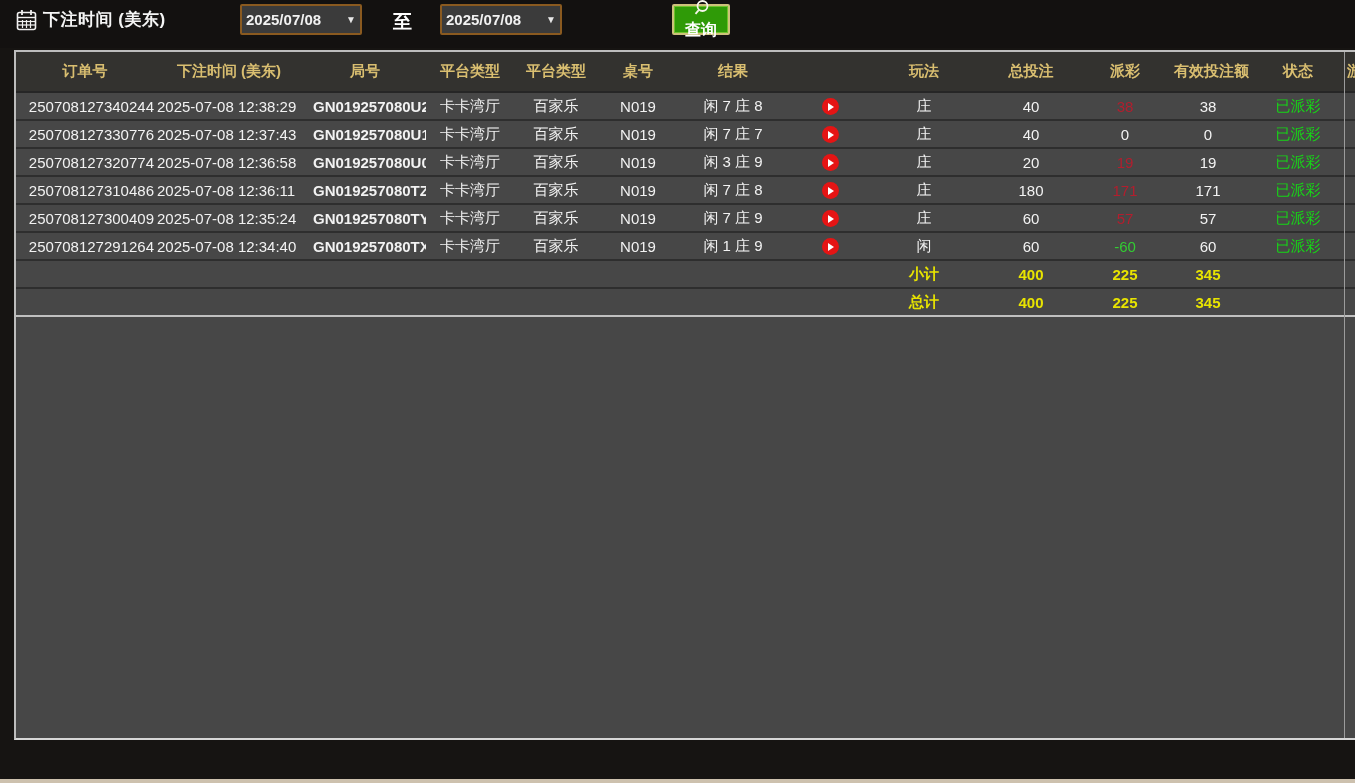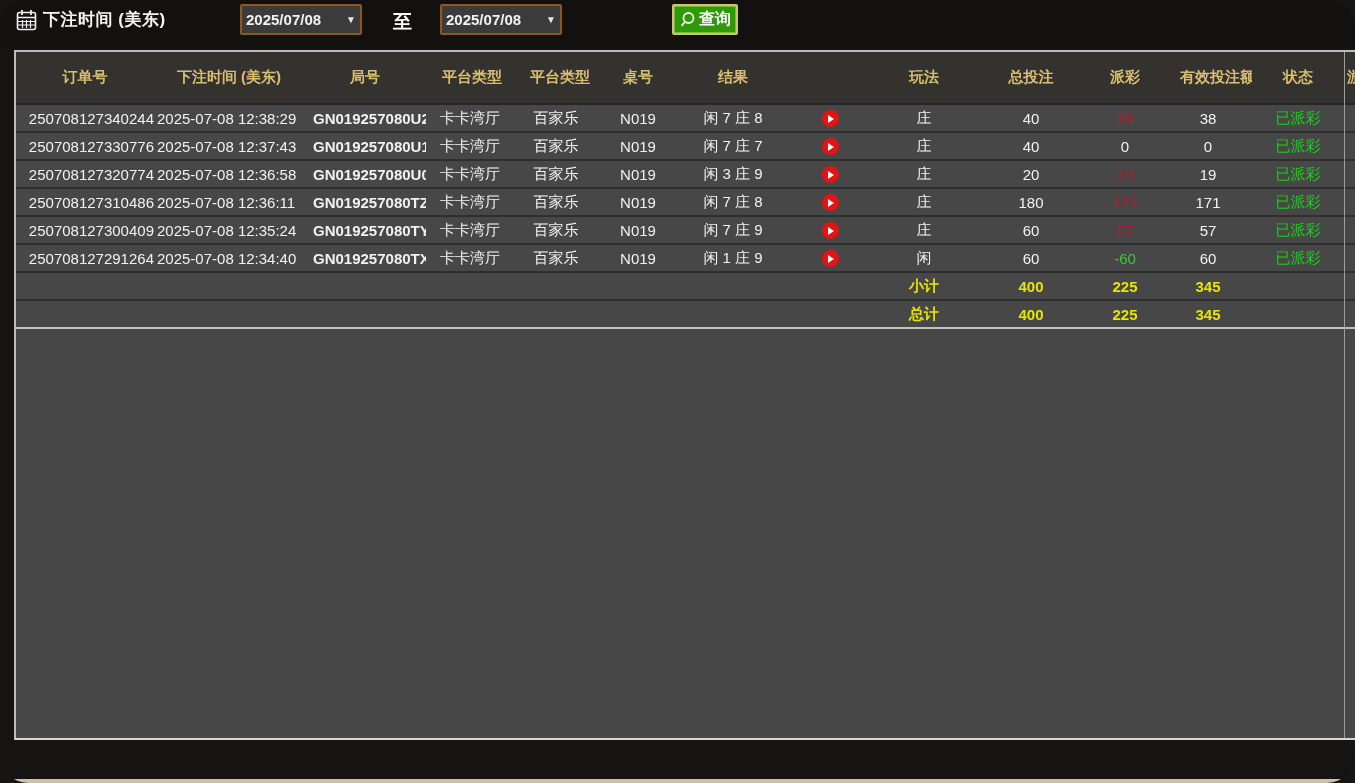--- a/index.html
+++ b/index.html
@@ -1,43 +1,43 @@
 <!DOCTYPE html>
 <html style="--header-tan: #d9be70; --payout-red: #b21e2e; --win-green: #33cc33; --status-green: #17d417; --summary-yellow: #e8e400; --date-border: #8a5a20; --search-green: #2f9a07; --search-border: #cdc17b;"><head>
 <meta charset="utf-8">
 <style>
   html,body{margin:0;padding:0;background:#171513;}
   *{box-sizing:border-box;}
   body{font-family:"Liberation Sans","DejaVu Sans",sans-serif;}
-  .screen{position:relative;width:1355px;height:783px;background:#161412;overflow:hidden;border-radius:28px;}
+  .screen{position:relative;width:1355px;height:783px;background:#161412;overflow:hidden;}
 
   
   .topbar{position:absolute;left:0;top:0;width:100%;height:48px;background:#131110;}
   .cal-group{position:absolute;left:16px;top:8px;display:flex;align-items:center;gap:6px;}
   .cal-label{color:#f5f5f5;font-size:17px;font-weight:bold;letter-spacing:0.5px;}
   .date-select{position:absolute;top:4px;width:122px;height:31px;background:#3b3b3b;
     border:2px solid var(--date-border,#8a5a20);border-radius:2px;display:flex;align-items:center;
     justify-content:center;gap:25px;color:#f2f2f2;font-weight:bold;font-size:15px;cursor:pointer;}
   .date-select .caret{font-size:10px;color:#e8e8e8;}
   #date-from{left:240px;}
   #date-to{left:440px;}
   .to-label{position:absolute;left:393px;top:9px;color:#ffffff;font-size:19px;font-weight:bold;}
-  .search-btn{position:absolute;left:672px;top:4px;width:66px;height:31px;
+  .search-btn{position:absolute;left:672px;top:4px;width:58px;height:31px;
     background:var(--search-green,#2f9a07);border:2px solid var(--search-border,#cdc17b);
     box-shadow:inset 0 0 0 1px #6fc32c;border-radius:2px;display:flex;align-items:center;
-    justify-content:center;gap:3px;color:#ffffff;font-size:16px;font-weight:bold;cursor:pointer;padding:0;}
+    justify-content:center;gap:3px;color:#ffffff;font-size:16px;font-weight:bold;cursor:pointer;padding:0;flex-direction:column;}
 
   
   .table-wrap{position:absolute;left:14px;top:50px;width:1341px;height:690px;background:#474747;
     border-left:2px solid #bdbdbd;border-top:2px solid #bdbdbd;border-bottom:2px solid #d6d6d6;
     overflow:hidden;}
   .col-divider{position:absolute;left:1328px;top:0;bottom:0;width:1px;background:#9c9c9c;z-index:5;}
   table{border-collapse:collapse;table-layout:fixed;width:1400px;}
   th{height:28px;background:#33322f;color:var(--header-tan,#d9be70);font-size:15px;font-weight:bold;
-    border-bottom:2px solid #262626;white-space:nowrap;overflow:hidden;padding:16px;}
+    border-bottom:2px solid #262626;white-space:nowrap;overflow:hidden;padding:10px;}
   td{height:28px;color:#f2f2f2;font-size:15px;border-bottom:2px solid #2e2e2e;white-space:nowrap;
     overflow:hidden;padding:0;}
   .c-order{text-align:right;padding-left:6px;}
   .c-time{text-align:left;padding-left:3px;}
   .c-round{text-align:left;padding-left:9px;font-weight:bold;}
   .c-center{text-align:center;}
   .c-last{text-align:left;padding-left:3px;}
   th.c-last{padding-left:3px;}
   .pay-red{color:var(--payout-red,#b21e2e);}
   .pay-green{color:var(--win-green,#33cc33);}

